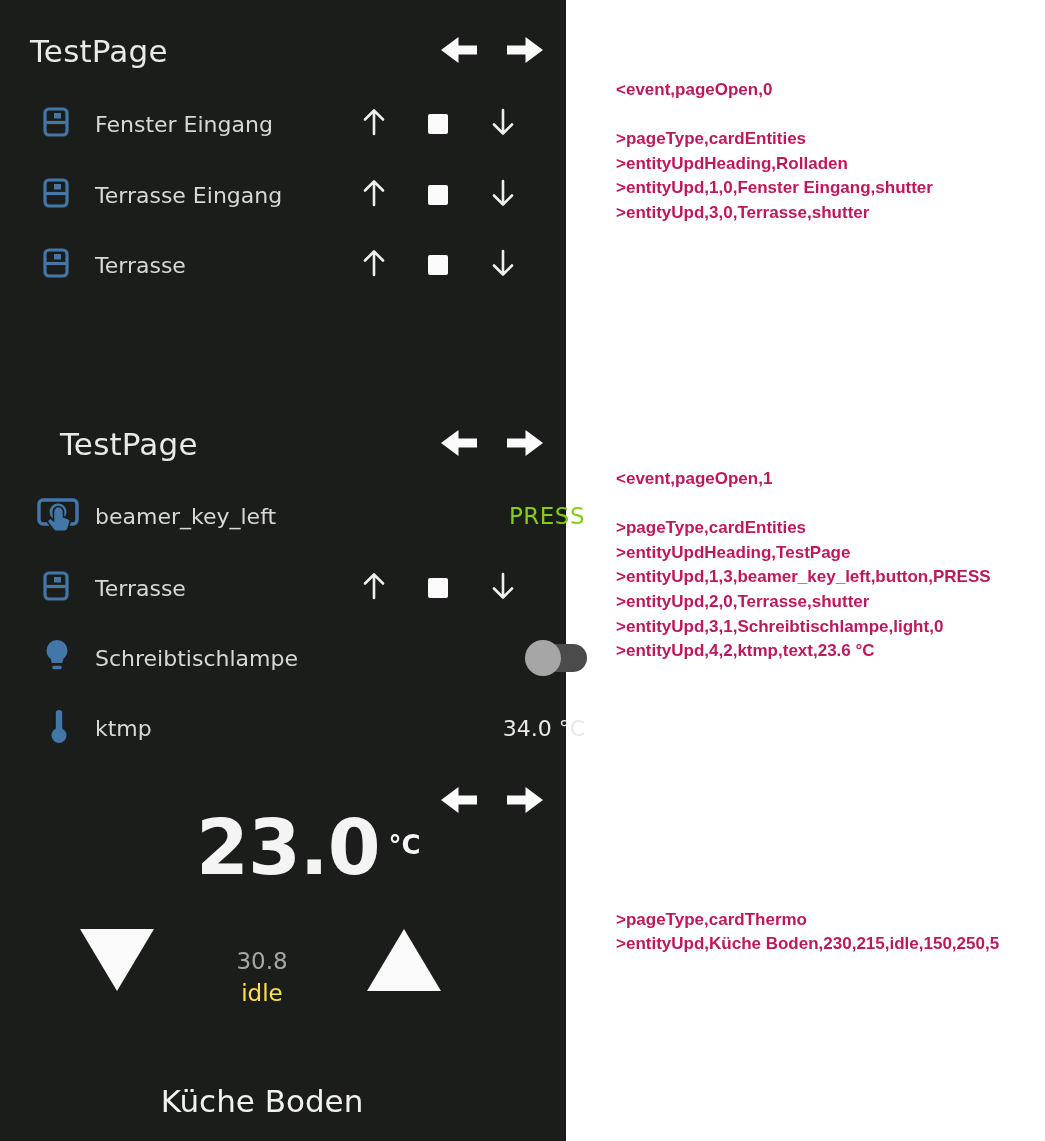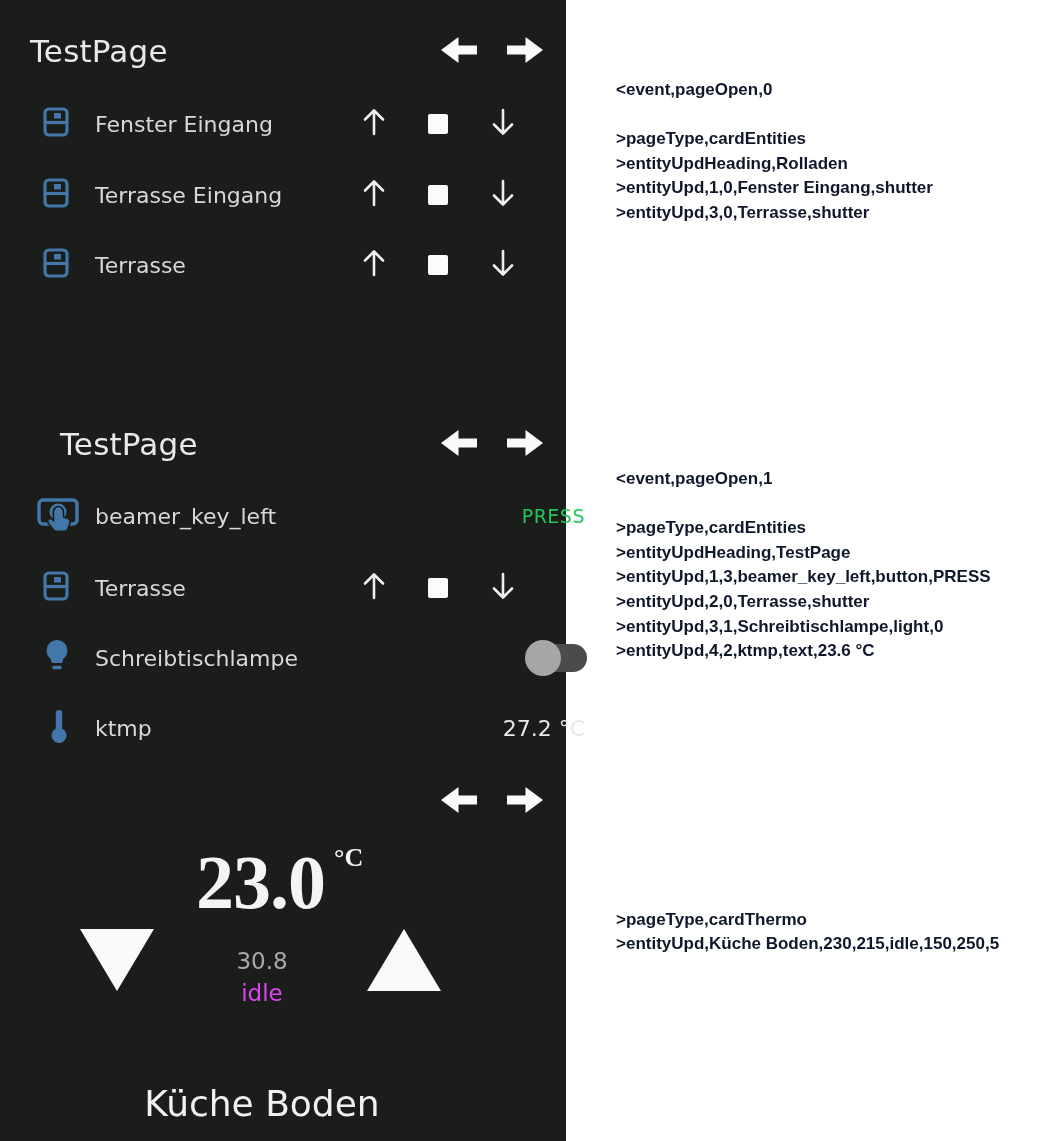--- a/index.html
+++ b/index.html
@@ -16,41 +16,41 @@
   .nav{position:absolute;width:36px;height:28px;cursor:pointer;}
   .row{position:absolute;left:0;width:624px;height:56px;}
   .row .ent-icon{position:absolute;top:50%;transform:translateY(-50%);}
   .row .ent-label{position:absolute;left:95px;top:50%;transform:translateY(-50%);
     font-size:22px;color:#d8d8d6;white-space:nowrap;}
   .ctl{position:absolute;top:50%;transform:translateY(-50%);cursor:pointer;}
   .ctl-up{left:358px;width:32px;text-align:center;}
   .ctl-stop{left:428px;width:20px;height:20px;background:#fbfbfb;border-radius:2px;}
   .ctl-down{left:487px;width:32px;text-align:center;}
   .press{position:absolute;right:39px;top:50%;transform:translateY(-50%);
-    font-size:19px;font-weight:500;color:#22c55e;letter-spacing:.5px;cursor:pointer;margin-left:24px;}
+    font-size:23px;font-weight:500;color:#84cc16;letter-spacing:.5px;cursor:pointer;margin-left:24px;}
   .value{position:absolute;right:39px;top:50%;transform:translateY(-50%);
     font-size:22px;color:#e9e9e9;}
 
   .toggle{position:absolute;right:37px;top:50%;transform:translateY(-50%);width:62px;height:36px;cursor:pointer;}
   .toggle-track{position:absolute;right:0;top:4px;width:57px;height:28px;border-radius:14px;background:#4b4b4b;}
   .toggle-knob{position:absolute;left:0;top:0;width:36px;height:36px;border-radius:50%;background:#a6a6a6;}
 
   
-  .thermo-temp{position:absolute;left:196px;top:850px;display:flex;align-items:flex-start;font-family:Liberation Serif, serif;}
+  .thermo-temp{position:absolute;left:196px;top:816px;display:flex;align-items:center;}
   .temp-val{font-size:76px;font-weight:700;line-height:64px;color:#f4f4f4;letter-spacing:-1px;}
   .temp-unit{font-size:26px;font-weight:700;color:#f4f4f4;margin-left:9px;margin-top:-7px;}
   .tri{position:absolute;width:0;height:0;cursor:pointer;}
   .tri-down{left:80px;top:929px;border-left:37px solid transparent;border-right:37px solid transparent;border-top:62px solid #fafafa;}
   .tri-up{left:367px;top:929px;border-left:37px solid transparent;border-right:37px solid transparent;border-bottom:62px solid #fafafa;}
   .target-temp{position:absolute;left:182px;width:160px;top:948px;text-align:center;font-size:23px;color:#a8a8a8;}
-  .hvac-state{position:absolute;left:182px;width:160px;top:980px;text-align:center;font-size:23px;color:#d946ef;}
-  .thermo-title{position:absolute;left:92px;width:340px;top:1083px;text-align:center;font-size:36px;color:#f1f1f1;}
+  .hvac-state{position:absolute;left:182px;width:160px;top:980px;text-align:center;font-size:23px;color:#fde047;}
+  .thermo-title{position:absolute;left:92px;width:340px;top:1083px;text-align:center;font-size:31px;color:#f1f1f1;}
 
   
-  .protocol{position:absolute;left:616px;width:425px;color:#0f172a;
+  .protocol{position:absolute;left:616px;width:425px;color:#be185d;
     font-family:"Liberation Sans",sans-serif;font-weight:700;font-size:17px;line-height:24.6px;}
   .proto-line{min-height:24.6px;white-space:nowrap;}
 </style>
 </head>
 <body>
 
 <div class="stage">
 
   <div class="panel">
 
@@ -182,21 +182,21 @@
       </div>
 
       <div class="row" style="top:700px;">
         <span class="ent-icon" style="left:49px;">
           <svg width="20" height="36" viewBox="0 0 20 36">
               <circle cx="10" cy="27.5" r="7.5" fill="#4377aa"></circle>
               <rect x="6.8" y="2" width="6.4" height="23" rx="3.2" fill="#4377aa"></rect>
             </svg>
         </span>
         <span class="ent-label">ktmp</span>
-        <span class="value">27.2 °C</span>
+        <span class="value">34.0 °C</span>
       </div>
     </section>
 
     <section>
       <div class="nav" style="left:441px;top:786px;">
         <svg width="36" height="28" viewBox="0 0 36 28">
             <path d="M36 9.5 H17.5 V1 L0 14 L17.5 27 V18.5 H36 Z" fill="#fafafa"></path>
           </svg>
       </div>
       <div class="nav" style="left:507px;top:786px;">

